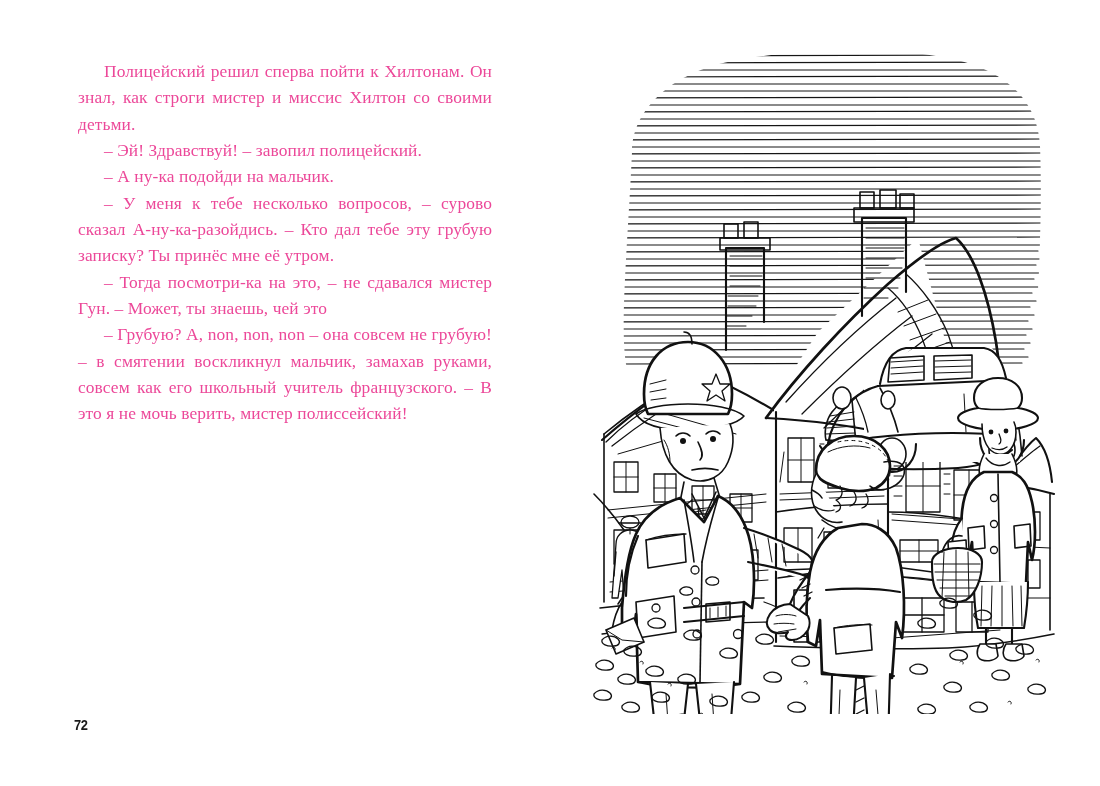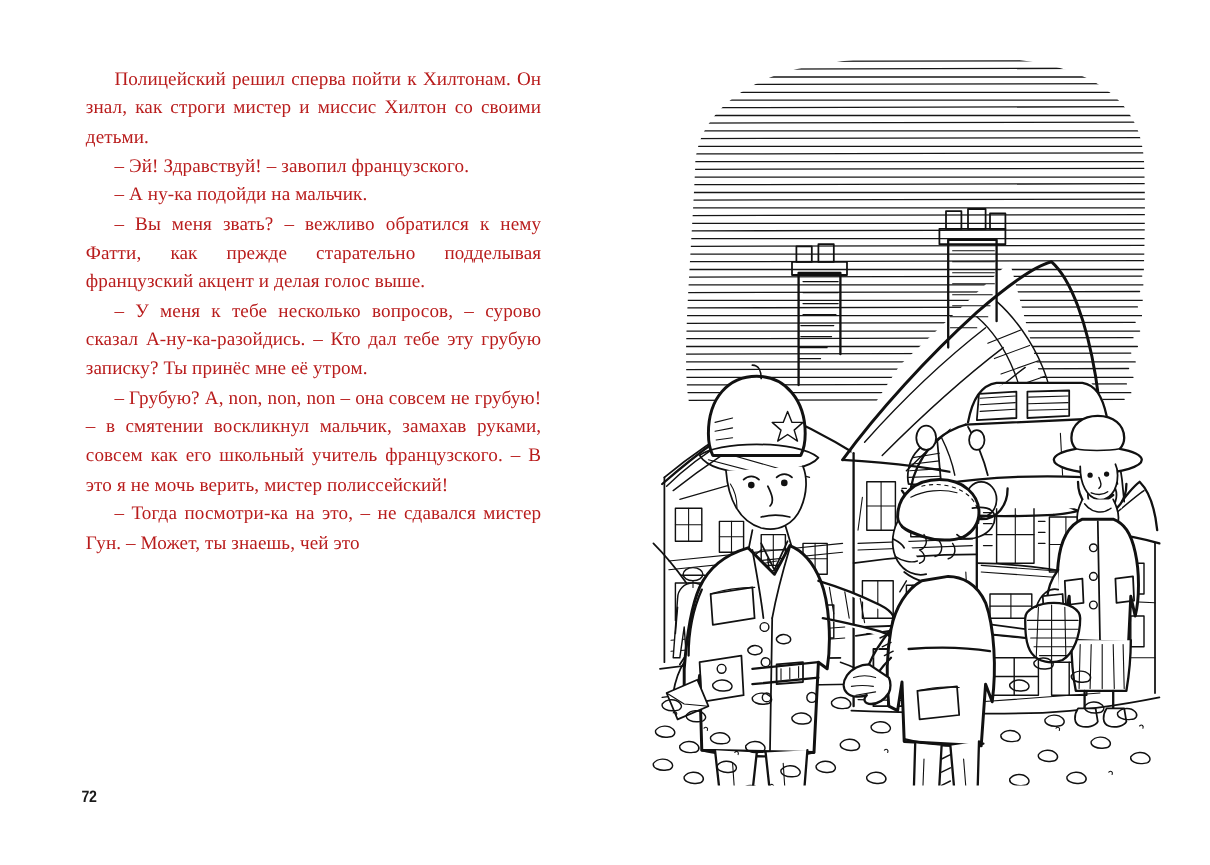--- a/index.html
+++ b/index.html
@@ -23,21 +23,21 @@
     left: 78px;
     top: 58px;
     width: 414px;
   }
   .para {
     margin: 0;
     text-align: justify;
     text-justify: inter-word;
     font-size: 17.4px;
     line-height: 26.35px;
-    color: #b91c1c;
+    color: #ec4899;
     text-indent: 26px;
     hyphens: manual;
     -webkit-hyphens: manual;
     letter-spacing: 0.1px;
   }
   .para.last-line-left {
     text-align-last: left;
   }
 
   
@@ -78,26 +78,25 @@
   .white { fill: #ffffff; stroke: none; }
   .figwhite { fill: #ffffff; }
 </style>
 </head>
 <body>
 
 <div id="page">
 
   <div id="text-column">
     <p class="para">Полицейский решил сперва пойти к Хилто­нам. Он знал, как строги мистер и миссис Хил­тон со своими детьми.</p>
-    <p class="para last-line-left">– Эй! Здравствуй! – завопил французского.</p>
+    <p class="para last-line-left">– Эй! Здравствуй! – завопил полицейский.</p>
     <p class="para last-line-left">– А ну-ка подойди на мальчик.</p>
-    <p class="para">– Вы меня звать? – вежливо обратился к не­му Фатти, как прежде старательно подделывая французский акцент и делая голос выше.</p>
     <p class="para">– У меня к тебе несколько вопросов, – сурово сказал А-ну-ка-разойдись. – Кто дал тебе эту грубую записку? Ты принёс мне её утром.</p>
+    <p class="para">– Тогда посмотри-ка на это, – не сдавался мистер Гун. – Может, ты знаешь, чей это</p>
     <p class="para">– Грубую? А, non, non, non – она совсем не грубую! – в смятении воскликнул мальчик, за­махав руками, совсем как его школьный учи­тель французского. – В это я не мочь верить, мистер полиссейский!</p>
-    <p class="para">– Тогда посмотри-ка на это, – не сдавался мистер Гун. – Может, ты знаешь, чей это</p>
   </div>
 
   <div id="folio">72</div>
 
   <div id="illustration-wrap">
     <svg id="illustration" viewBox="0 0 468 672" xmlns="http://www.w3.org/2000/svg">
 
       <defs>
         <clipPath id="skyclip">
           <path d="M44,110 C44,70 80,30 150,18 C215,6 300,4 360,16

